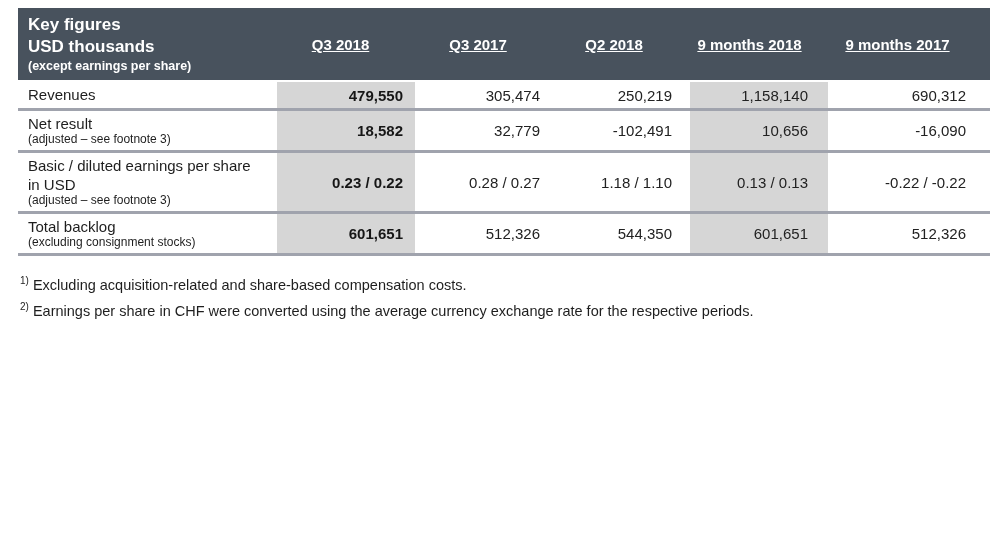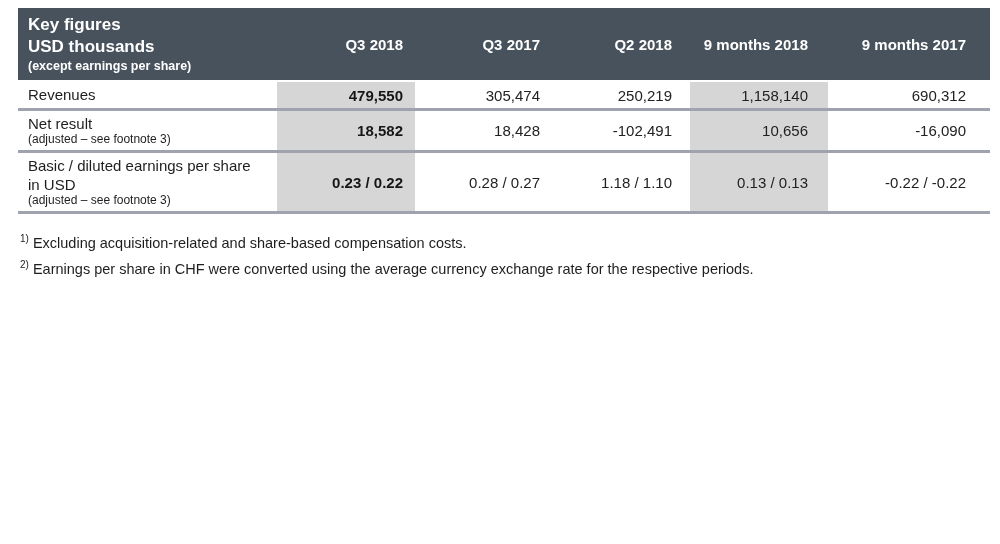--- a/index.html
+++ b/index.html
@@ -42,25 +42,25 @@
     font-size: 17px;
     line-height: 22px;
     font-weight: bold;
   }
   .title-3 {
     font-size: 12.5px;
     line-height: 16px;
     font-weight: bold;
   }
   th.col-head {
-    text-align: right;
     vertical-align: middle;
     font-size: 15px;
     font-weight: bold;
     white-space: nowrap;
+    text-decoration: underline;
   }
   th.p1, td.v0 { padding-right: 12px; }
   th.p2, td.v1 { padding-right: 15px; }
   th.p3, td.v2 { padding-right: 18px; }
   th.p4, td.v3 { padding-right: 20px; }
   th.p5, td.v4 { padding-right: 24px; }
 
   tbody td {
     color: #222222;
     vertical-align: middle;
@@ -150,36 +150,47 @@
     <td class="value-cell v2">250,219</td>
     <td class="value-cell v3">1,158,140</td>
     <td class="value-cell v4">690,312</td>
   </tr>
         <tr class="data-row">
     <td class="label-cell">
       <div class="row-label"><span class="row-label-text">Net result</span></div>
       <div class="row-note">(adjusted – see footnote 3)</div>
     </td>
     <td class="value-cell v0">18,582</td>
-    <td class="value-cell v1">18,428</td>
+    <td class="value-cell v1">32,779</td>
     <td class="value-cell v2">-102,491</td>
     <td class="value-cell v3">10,656</td>
     <td class="value-cell v4">-16,090</td>
   </tr>
         <tr class="data-row">
     <td class="label-cell">
       <div class="row-label"><span class="row-label-text">Basic / diluted earnings per share in USD</span></div>
       <div class="row-note">(adjusted – see footnote 3)</div>
     </td>
     <td class="value-cell v0">0.23 / 0.22</td>
     <td class="value-cell v1">0.28 / 0.27</td>
     <td class="value-cell v2">1.18 / 1.10</td>
     <td class="value-cell v3">0.13 / 0.13</td>
     <td class="value-cell v4">-0.22 / -0.22</td>
   </tr>
+        <tr class="data-row">
+    <td class="label-cell">
+      <div class="row-label"><span class="row-label-text">Total backlog</span></div>
+      <div class="row-note">(excluding consignment stocks)</div>
+    </td>
+    <td class="value-cell v0">601,651</td>
+    <td class="value-cell v1">512,326</td>
+    <td class="value-cell v2">544,350</td>
+    <td class="value-cell v3">601,651</td>
+    <td class="value-cell v4">512,326</td>
+  </tr>
       </tbody>
   </table>
 
   <div class="footnotes">
     <div class="footnote"><sup>1)</sup><span>Excluding acquisition-related and share-based compensation costs.</span></div>
     <div class="footnote"><sup>2)</sup><span>Earnings per share in CHF were converted using the average currency exchange rate for the respective periods.</span></div>
   </div>
 
 </div>
 

